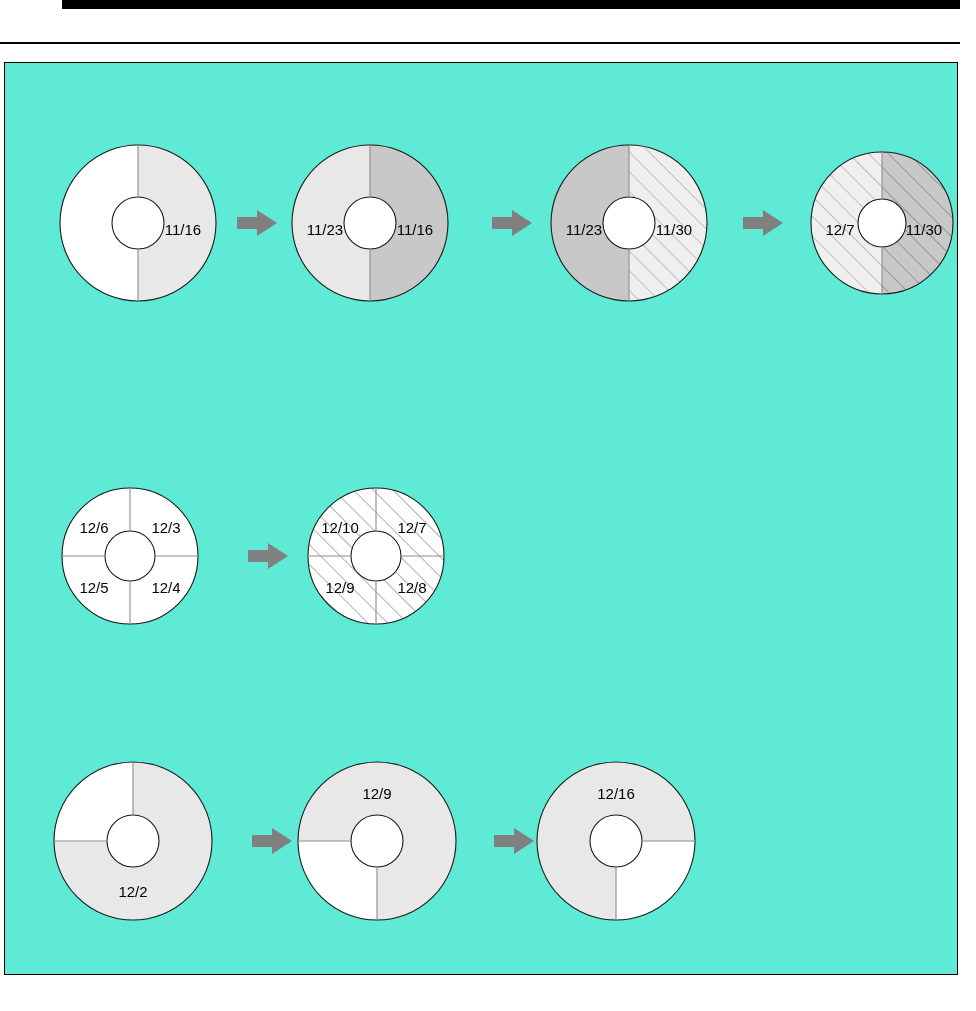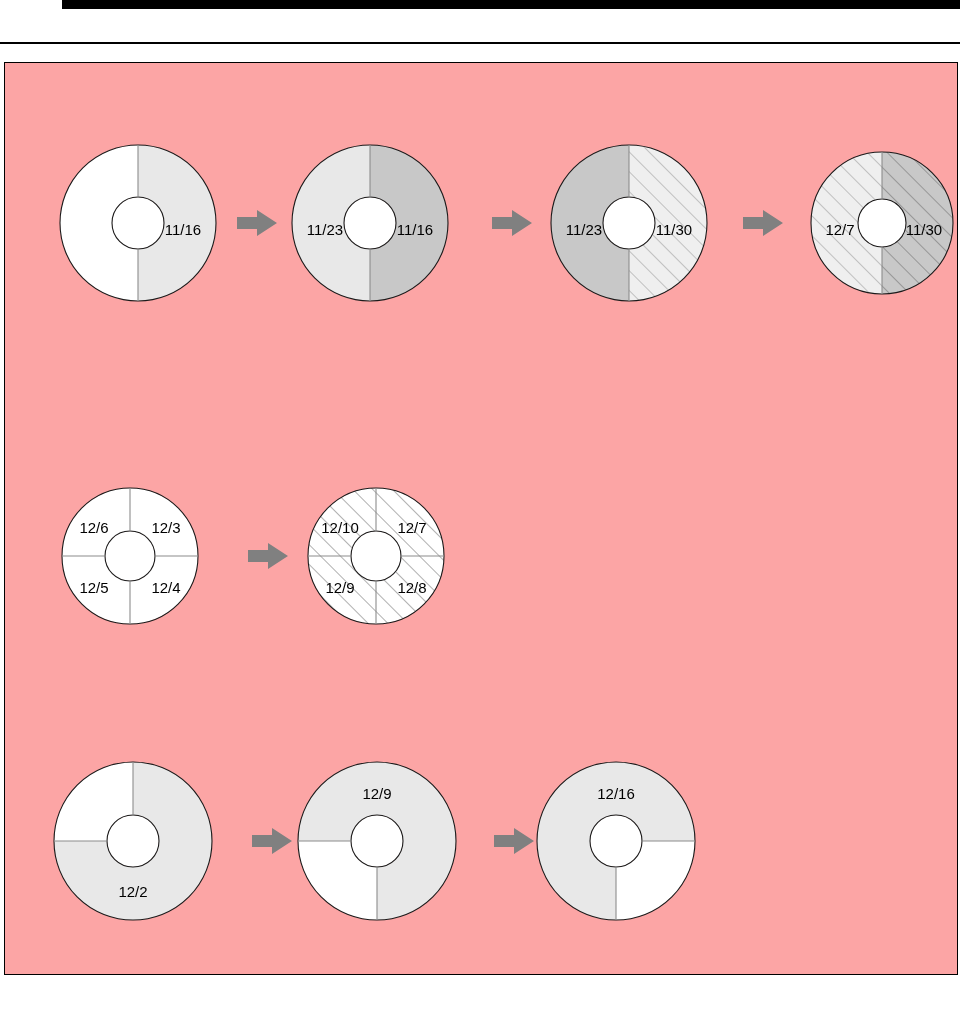--- a/index.html
+++ b/index.html
@@ -38,21 +38,21 @@
     background: #000000;
   }
   .figure-frame {
     position: absolute;
     left: 4px;
     top: 62px;
     width: 954px;
     height: 913px;
     border: 1px solid #000000;
     box-sizing: border-box;
-    background: #fca5a5;
+    background: #5eead4;
   }
   svg.figure-canvas {
     position: absolute;
     left: 0;
     top: 0;
     width: 954px;
     height: 913px;
     display: block;
   }
   .seg-label {

